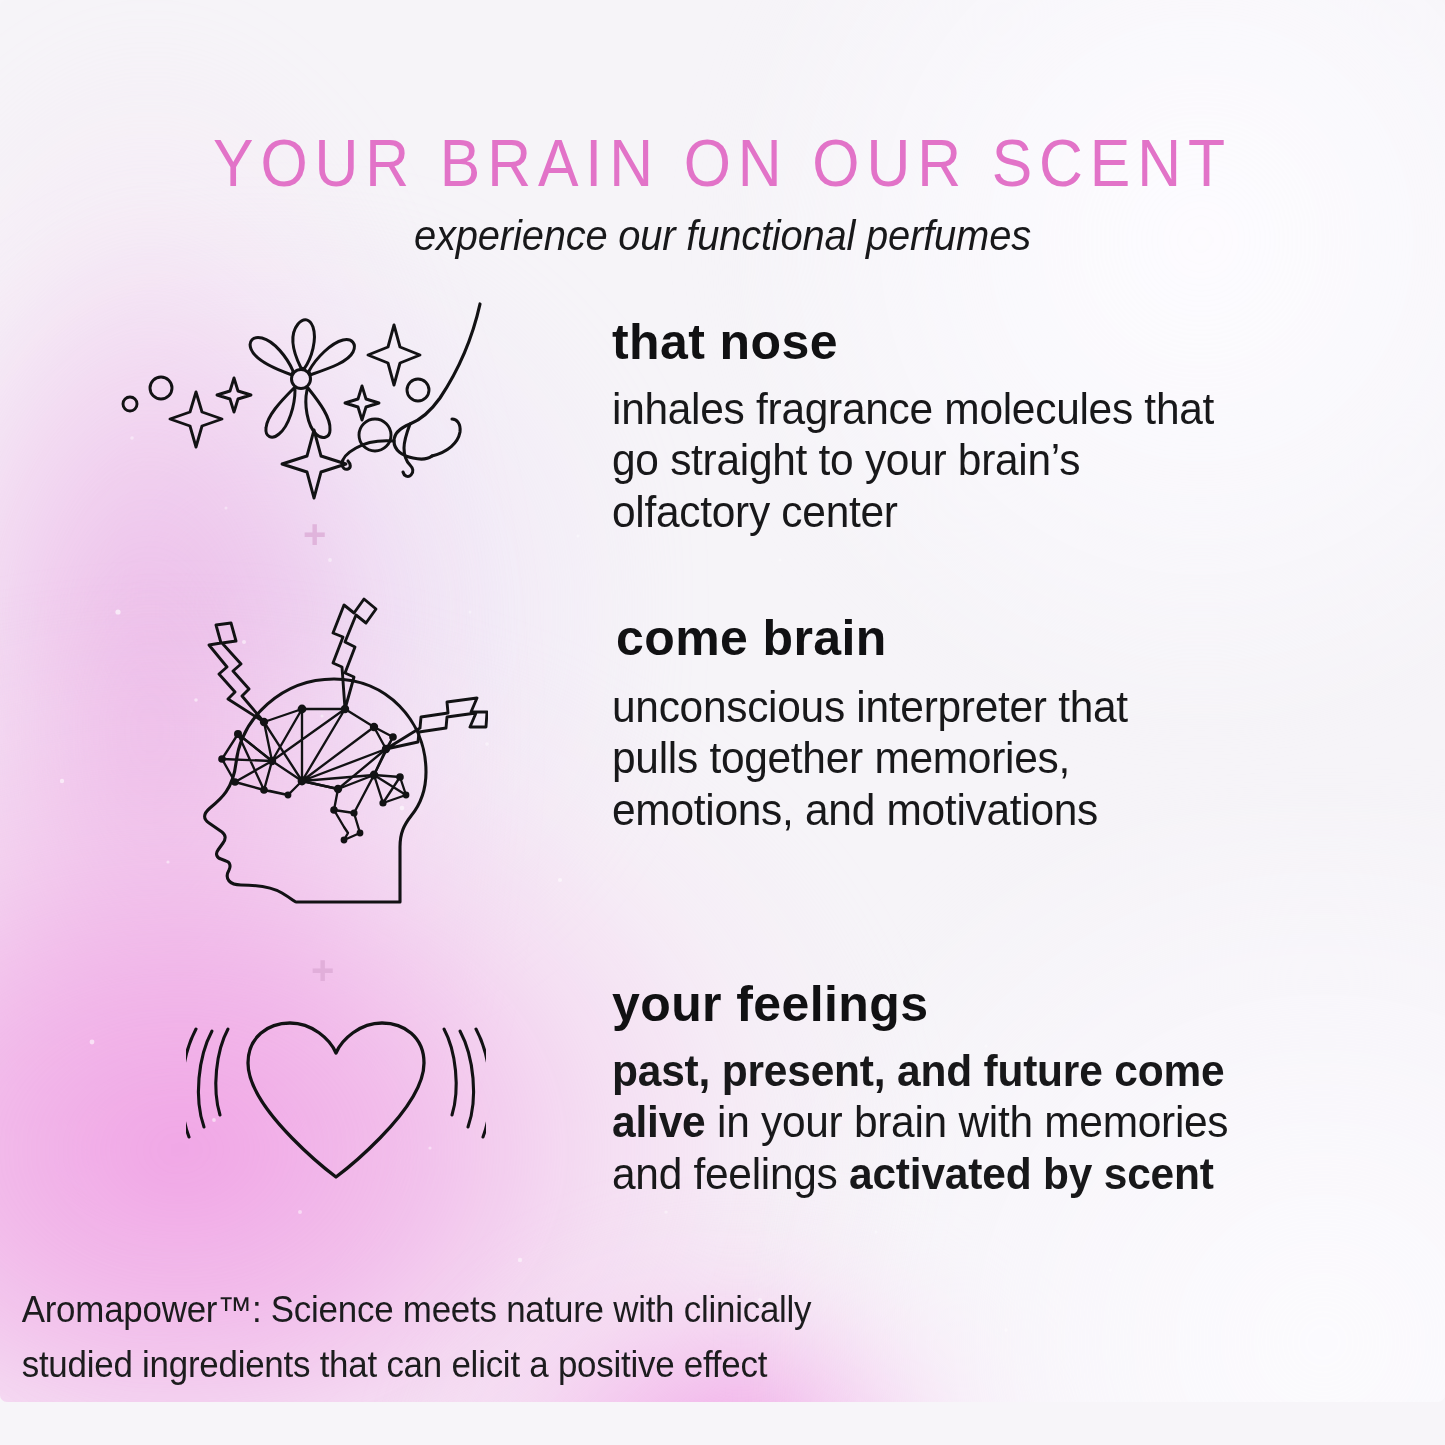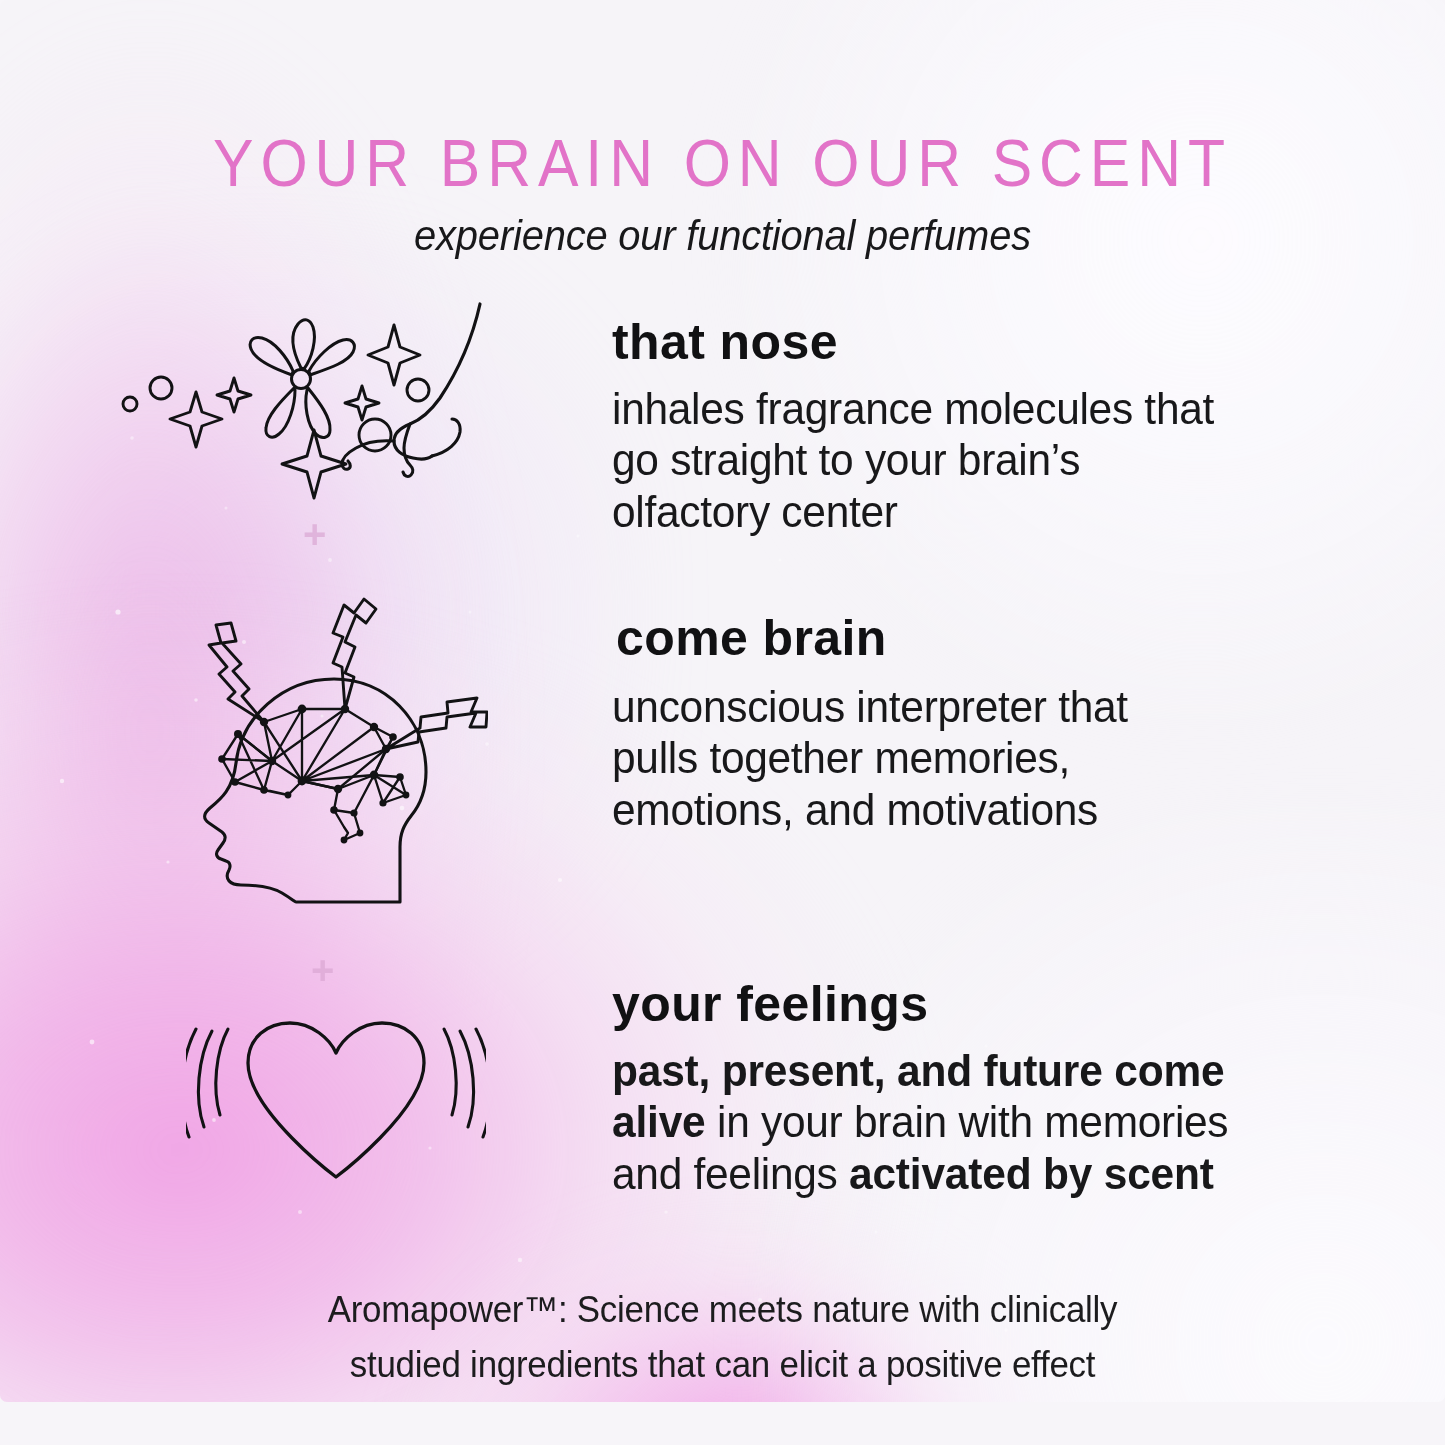--- a/index.html
+++ b/index.html
@@ -139,21 +139,20 @@
     font-size:40px;
     font-weight:700;
     color:#dba8d4;
     opacity:.72;
     line-height:1;
   }
 
   
   #footer {
     position:absolute; left:0; top:1283px; width:1445px;
-    text-align:center;
     font-family:"Liberation Sans", sans-serif;
     font-size:36px;
     line-height:1.52;
     color:#1c1c1e;
     letter-spacing:-0.25px;
   }
   #footer span { display:block; transform:scaleX(0.97); }
 </style>
 </head>
 <body>

